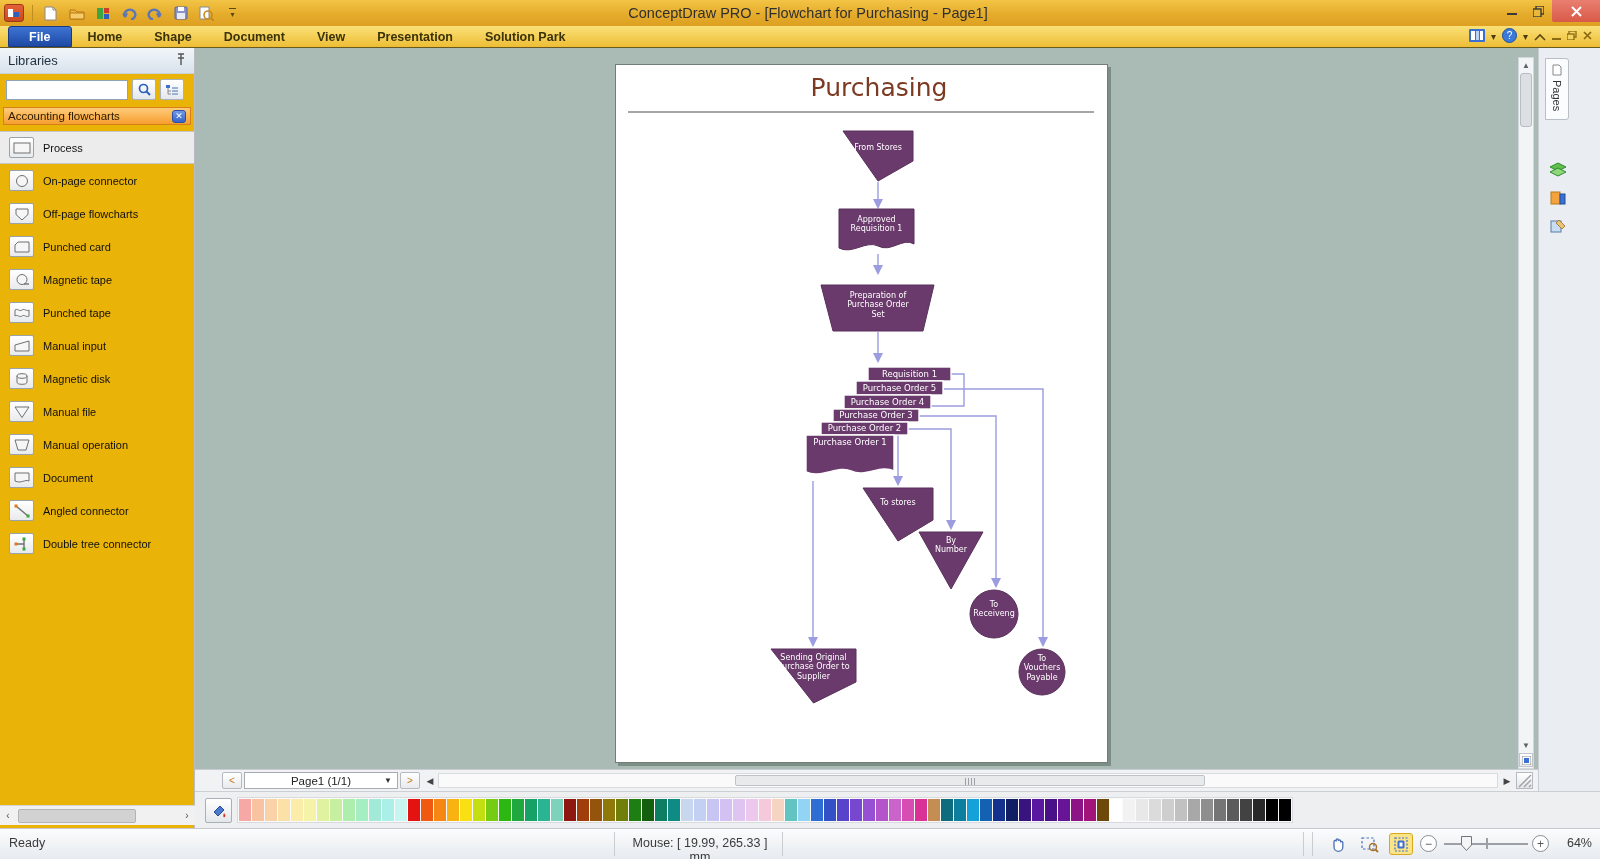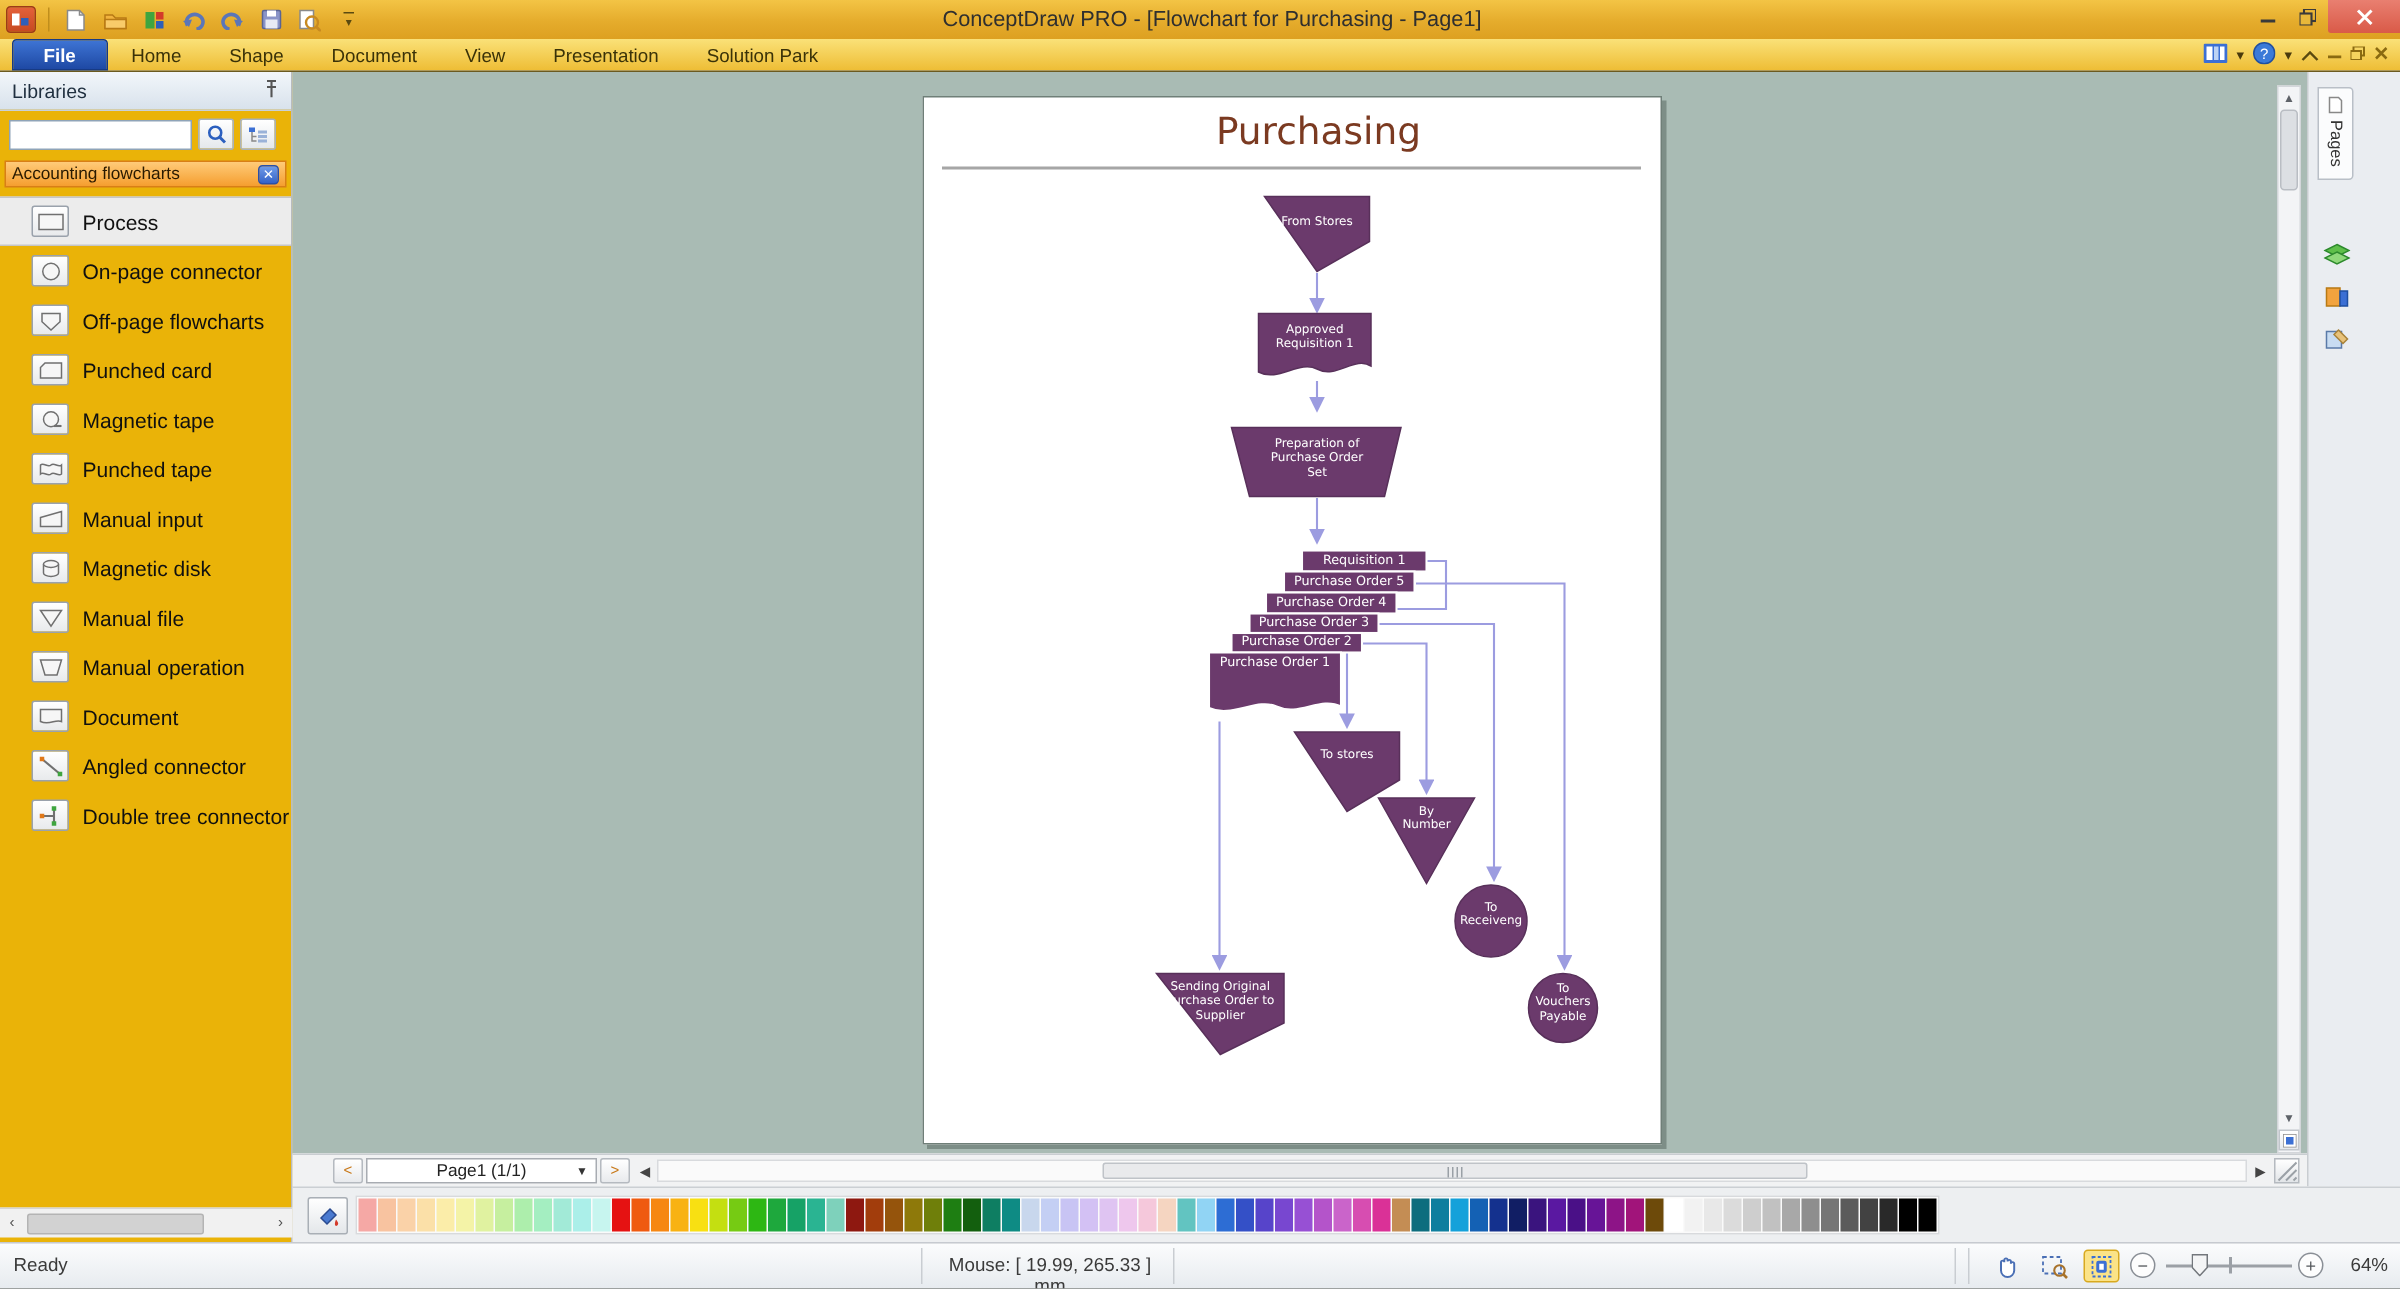--- a/index.html
+++ b/index.html
@@ -19,41 +19,41 @@
   .qcaret{font-size:8px;color:#5A4A10;line-height:1;display:flex;flex-direction:column;align-items:center;}
   .qcaret b{display:block;width:7px;height:1.5px;background:#5A4A10;margin-bottom:1.5px;}
   .win-title{position:absolute;left:16px;right:0;text-align:center;font-size:14.5px;color:#2F2F2F;pointer-events:none;}
   .win-controls{position:absolute;right:0;top:0;height:22px;display:flex;}
   .wbtn{width:27px;height:22px;display:flex;align-items:center;justify-content:center;color:#3A3A3A;}
   .wbtn.close{width:48px;background:linear-gradient(#E97F70,#D95A48);color:#fff;border-bottom-left-radius:2px;}
 
   
   .tabsrow{position:absolute;left:0;top:26px;width:1600px;height:22px;
     background:linear-gradient(180deg,#FAE178,#EEBD35);border-bottom:1px solid #6B5A20;display:flex;align-items:stretch;}
-  .tab{padding:0 16px;display:flex;align-items:center;font-size:12.5px;color:#3A3208;}
+  .tab{padding:0 16px;display:flex;align-items:center;font-size:12.5px;color:#3A3208;font-weight:bold;}
   .tab.filetab{background:linear-gradient(#3E74D4,#1E49A4);color:#fff;border-radius:3px 3px 0 0;
     border:1px solid #173A84;padding:0 20px;margin-left:8px;font-weight:bold;}
   .ribright{margin-left:auto;display:flex;align-items:center;gap:6px;padding-right:8px;}
   .mini{font-size:10px;color:#4A3A0C;}
 
   
   .libpanel{position:absolute;left:0;top:48px;width:195px;height:780px;background:#eab308;border-right:1px solid #B8BCC0;}
   .libhead{height:26px;background:linear-gradient(#F2F6FA,#D8E2EC);display:flex;align-items:center;
     padding:0 8px;font-size:13px;color:#1F2F3F;border-bottom:1px solid #C8D0D8;}
   .pin{margin-left:auto;}
   .searchrow{display:flex;align-items:center;gap:4px;padding:5px 6px;}
   .searchinput{width:122px;height:20px;border:1px solid #8FA4B8;background:#fff;padding:0 4px;font-size:12px;}
   .sqbtn{width:24px;height:21px;border:1px solid #A8B2BC;background:linear-gradient(#fff,#E4E8EC);
     display:flex;align-items:center;justify-content:center;border-radius:2px;}
   .groupbar{height:18px;margin:2px 3px;background:linear-gradient(#FFCB79,#F59E2F);
     border:1px solid #D87F16;display:flex;align-items:center;padding:0 4px;font-size:11.5px;color:#2A1A00;}
   .gx{margin-left:auto;width:14px;height:13px;border-radius:3px;background:linear-gradient(#6F9AE8,#3563C8);
     color:#fff;font-size:9px;display:flex;align-items:center;justify-content:center;border:1px solid #2A4FA8;}
   .libitems{padding-top:4px;}
-  .lib-item{display:flex;align-items:center;gap:9px;height:33px;padding-left:21px;font-size:14px;color:#101010;}
+  .lib-item{display:flex;align-items:center;gap:9px;height:33px;padding-left:9px;font-size:11px;color:#101010;}
   .lib-item.sel{background:#ECECEC;border-top:1px solid #C6C6C6;border-bottom:1px solid #C6C6C6;}
   .lib-ico{width:25px;height:21px;border:1px solid #9AA2AC;border-radius:2px;
     background:linear-gradient(#FFFFFF,#E8EAEC);display:flex;align-items:center;justify-content:center;}
   .libscroll{position:absolute;left:0;top:757px;width:195px;height:20px;background:#F1F1F1;
     border-top:1px solid #D5D5D5;display:flex;align-items:center;}
   .scr-ar{width:16px;height:18px;display:flex;align-items:center;justify-content:center;color:#555;font-size:10px;}
   .libthumb{width:118px;height:14px;background:#D2D2D2;border:1px solid #B4B4B4;border-radius:2px;margin-left:2px;}
   .libscroll .scr-ar.right{margin-left:auto;}
 
   

